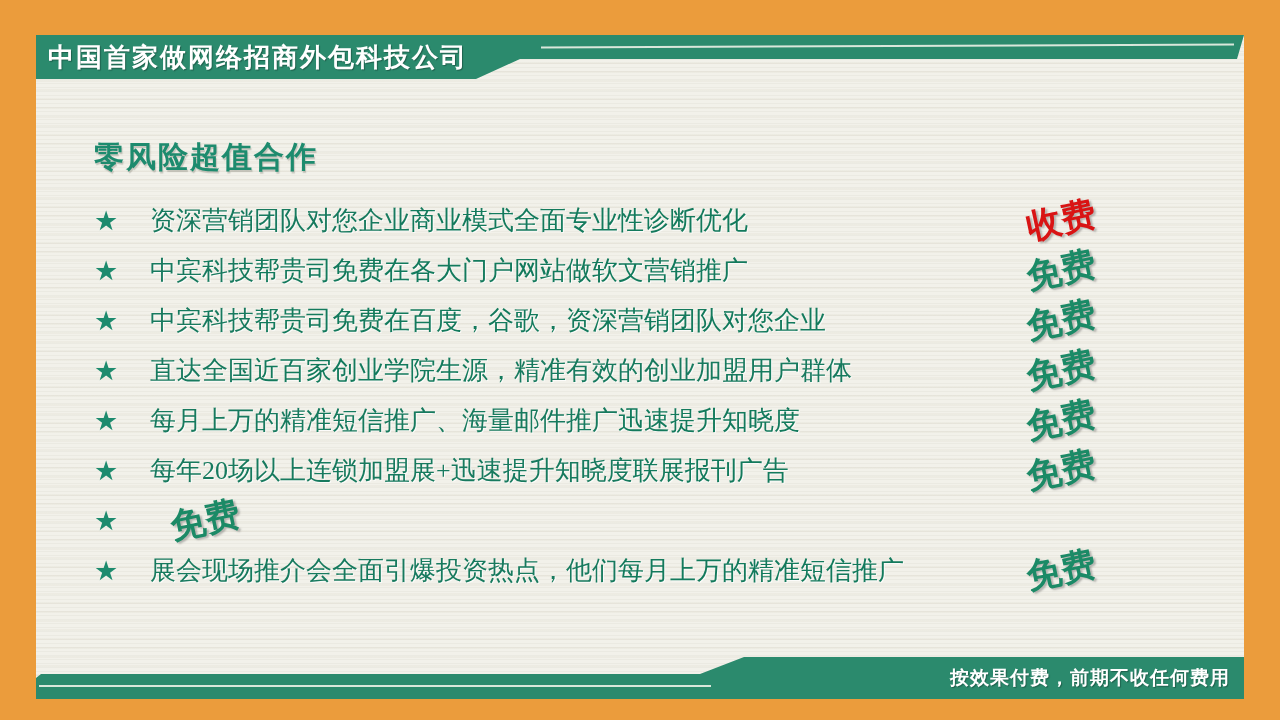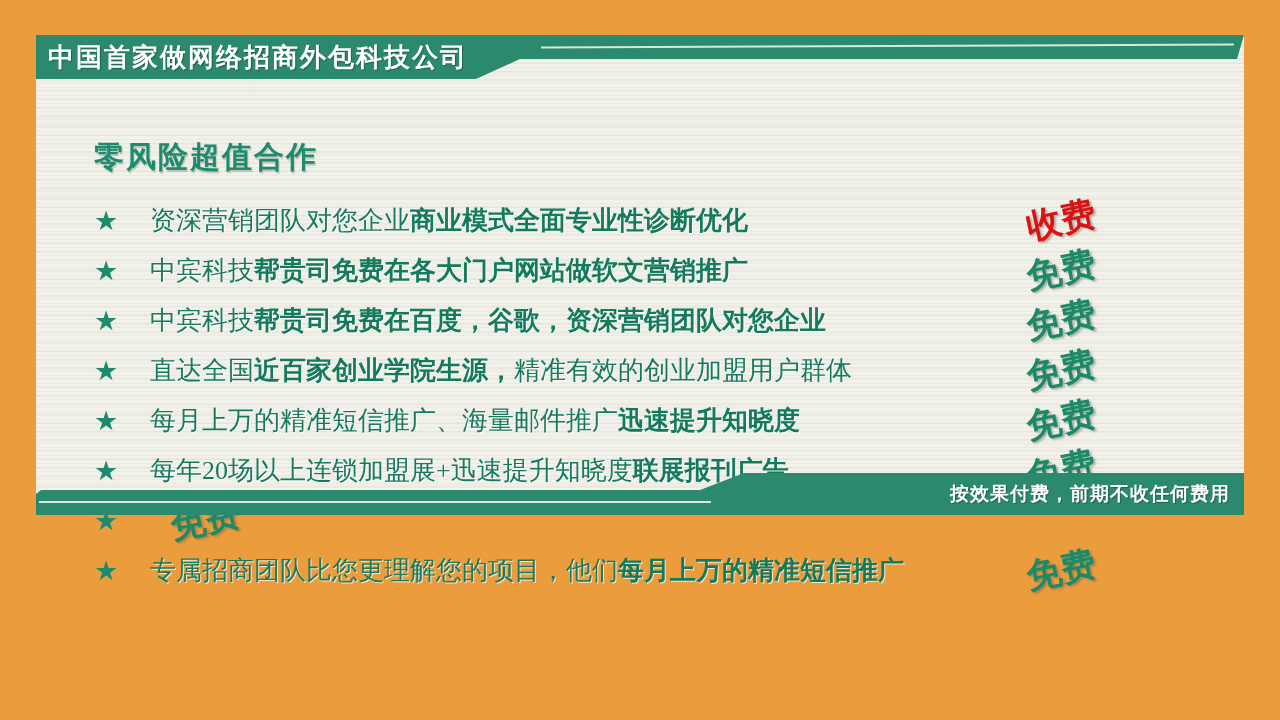--- a/index.html
+++ b/index.html
@@ -7,21 +7,21 @@
   body {
     position: relative;
     width: 1280px; height: 720px;
     background: #eb9c3c;
     overflow: hidden;
     font-family: "Liberation Sans", sans-serif;
   }
   .panel {
     position: absolute;
     left: 36px; top: 35px;
-    width: 1208px; height: 480px;
+    width: 1208px; height: 664px;
     background:
       repeating-linear-gradient(180deg,
         rgba(125,118,96,0.06) 0px, rgba(125,118,96,0.06) 1px,
         rgba(255,255,255,0) 1px, rgba(255,255,255,0) 4px),
       repeating-linear-gradient(180deg,
         rgba(190,184,160,0.10) 0px, rgba(190,184,160,0.10) 2px,
         rgba(255,255,255,0) 2px, rgba(255,255,255,0) 9px),
       #f2f1ea;
   }
   
@@ -83,21 +83,21 @@
   }
   .row-text {
     flex: 0 0 856px;
     width: 856px;
     font-family: "Liberation Serif", serif;
     font-size: 26px;
     color: #177a5e;
     text-shadow: 1px 1px 0 rgba(255,255,255,0.75);
     white-space: nowrap;
   }
-  .row-text .seg-bold { font-weight: bold; color: #137a5c; }
+  .row-text .seg-bold { font-weight: normal; color: #137a5c; }
   .fee {
     flex: 0 0 110px;
     width: 110px;
     text-align: center;
     font-family: "Liberation Serif", serif;
     font-size: 35px;
     font-weight: bold;
     transform: rotate(-12deg);
     text-shadow: 2px 2px 2px rgba(90,90,90,0.40);
     white-space: nowrap;
@@ -170,21 +170,21 @@
         <span class="star">★</span>
         <span class="row-text"><span class="seg-normal">每年20场以上连锁加盟展+迅速提升知晓度</span><span class="seg-bold">联展报刊广告</span></span>
         <span class="fee" style="color: rgb(27, 138, 102);">免费</span>
       </div>
       <div class="row">
         <span class="star">★</span>
         <span class="fee" style="color: rgb(27, 138, 102);">免费</span>
       </div>
       <div class="row">
         <span class="star">★</span>
-        <span class="row-text"><span class="seg-normal">专属招商团队比您更理解您的项目，他们</span><span class="seg-bold">每月上万的精准短信推广</span></span>
+        <span class="row-text"><span class="seg-normal">展会现场推介会全面引爆投资热点，他们</span><span class="seg-bold">每月上万的精准短信推广</span></span>
         <span class="fee" style="color: rgb(27, 138, 102);">免费</span>
       </div>
     </div>
 
   <div class="footer-banner">
     <div class="footer-accent-line"></div>
     <span class="footer-label">按效果付费，前期不收任何费用</span>
   </div>
 
 </div>

